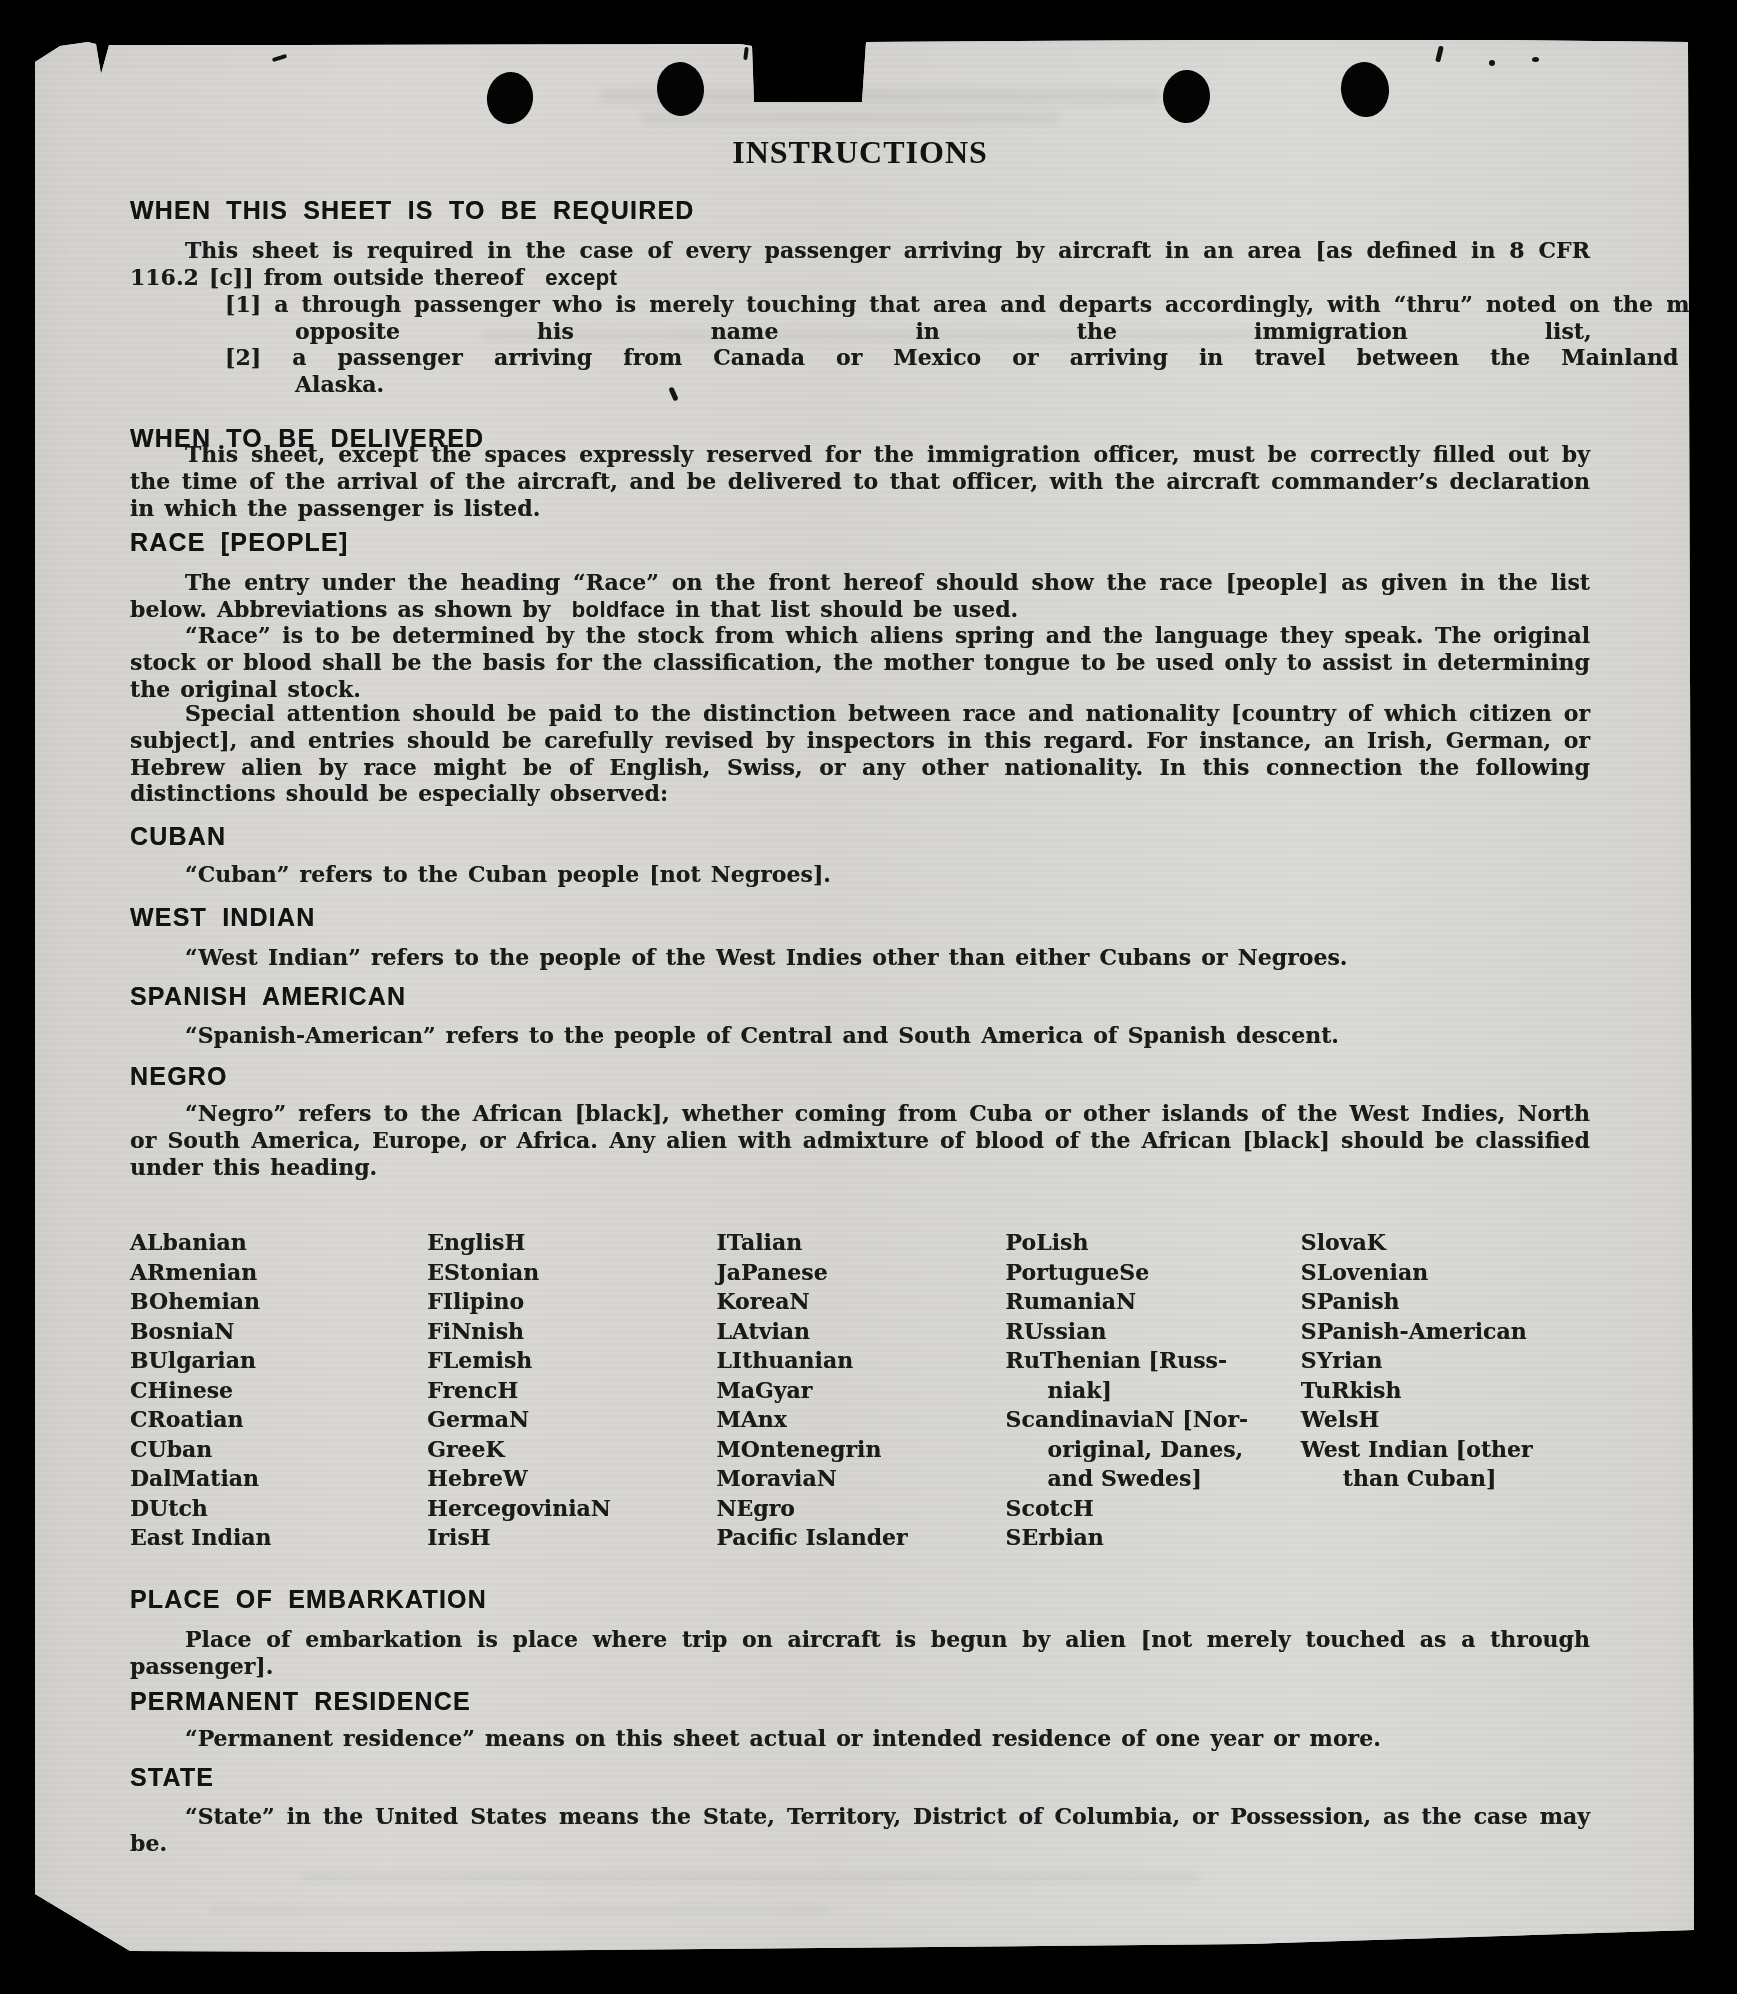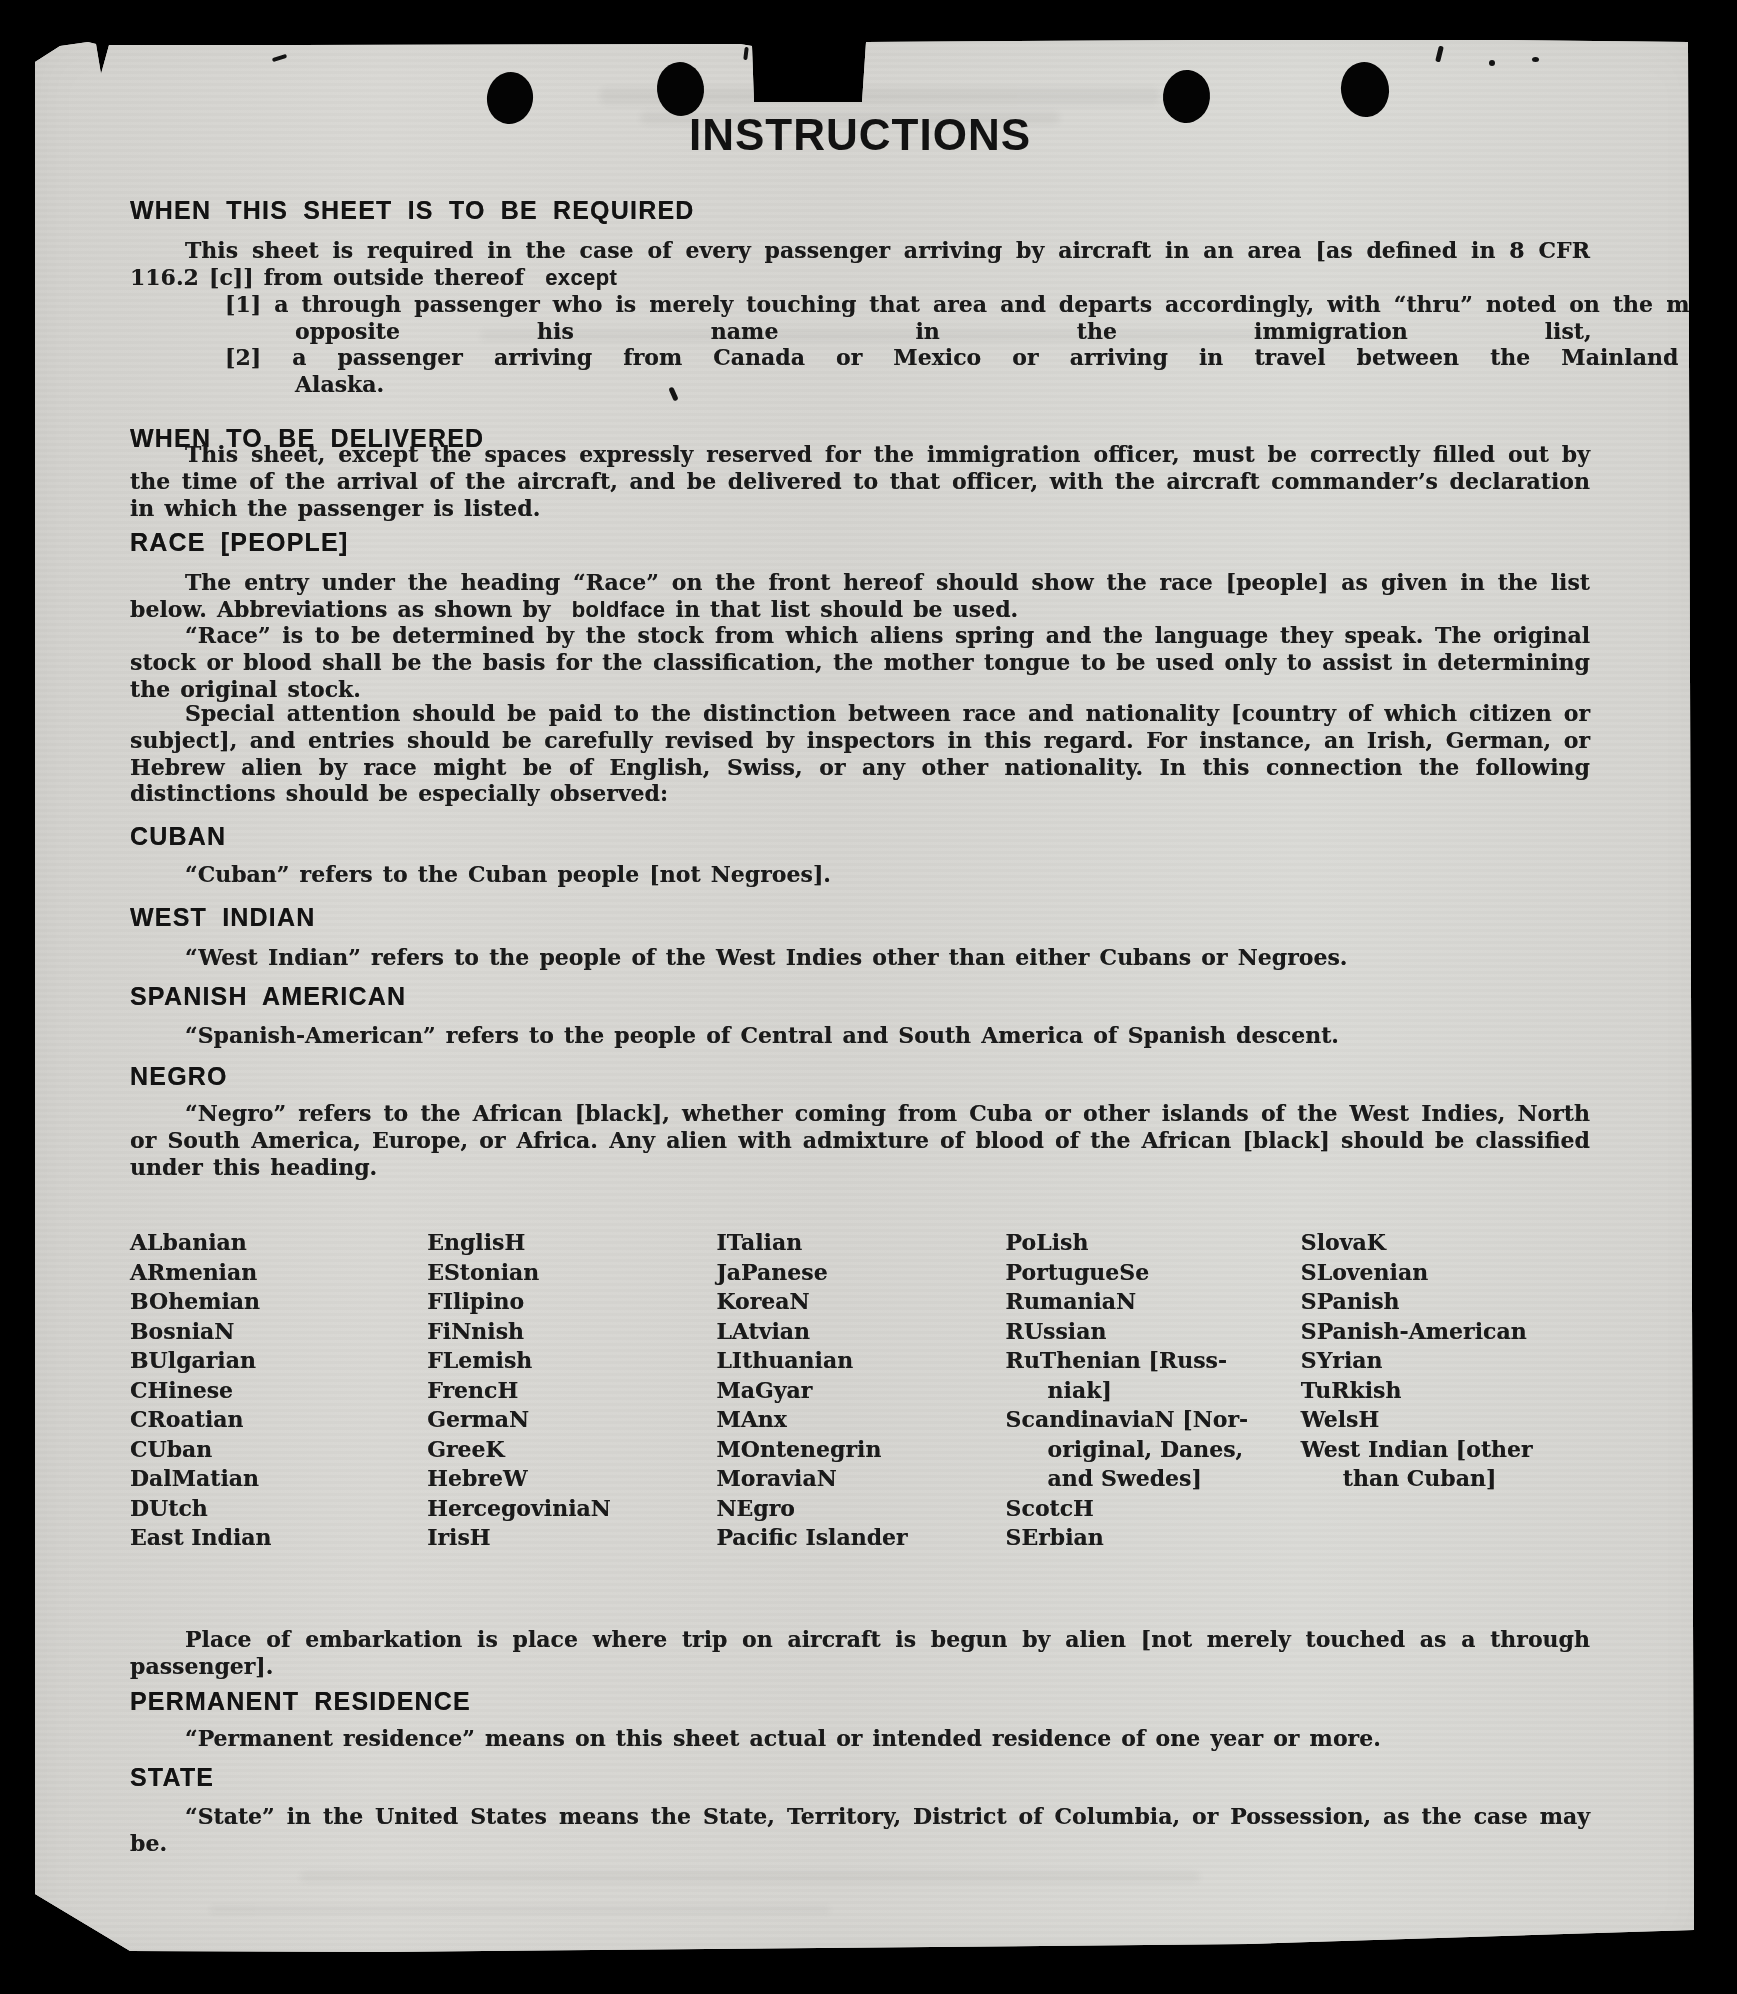--- a/index.html
+++ b/index.html
@@ -42,23 +42,23 @@
   .speck.s6{left:671px;top:387px;width:5px;height:14px;transform:rotate(-24deg);border-radius:3px;}
   .ghost{position:absolute;background:#4a4a4a;opacity:0.06;filter:blur(3px);border-radius:6px;pointer-events:none;}
   .ghost.g1{left:600px;top:88px;width:560px;height:16px;}
   .ghost.g2{left:640px;top:112px;width:420px;height:12px;}
   .ghost.g3{left:480px;top:330px;width:880px;height:11px;opacity:0.045;}
   .ghost.g4{left:300px;top:1872px;width:900px;height:10px;opacity:0.05;}
   .ghost.g5{left:210px;top:1906px;width:620px;height:8px;opacity:0.045;}
 
   .content{position:absolute;left:130px;top:0;width:1460px;height:100%;color:var(--ink);}
   .title{
-    position:absolute;top:110px;left:0;width:100%;text-align:center;
-    font-family:Liberation Sans, sans-serif;font-weight:700;
-    font-size:44px;letter-spacing:1px;color:#121212;
+    position:absolute;top:134px;left:0;width:100%;text-align:center;
+    font-family:Liberation Serif, serif;font-weight:700;
+    font-size:32px;letter-spacing:1px;color:#121212;
   }
   .block{position:absolute;left:0;width:1460px;}
   .heading{
     text-align:left;font-family:"Liberation Sans","DejaVu Sans",sans-serif;
     font-weight:700;font-size:25px;letter-spacing:1.2px;word-spacing:7px;color:#131313;
     text-shadow:0 0 0.5px rgba(0,0,0,0.6);
   }
   .para,.item{
     font-size:22px;line-height:26.8px;text-align:justify;word-spacing:2.5px;
     font-weight:700;color:var(--ink);text-shadow:0 0 0.4px rgba(0,0,0,0.45);
@@ -287,20 +287,21 @@
           </div>
           <div class="race-entry">
             <div>WelsH</div>
           </div>
           <div class="race-entry">
             <div>West Indian [other</div>
             <div class="cont">than Cuban]</div>
           </div>
         </div>
       </div>
+      <div class="block b-h-embark heading"><span>PLACE OF EMBARKATION</span></div>
       <div class="block b-p-embark para indent"><span>Place of embarkation is place where trip on aircraft is begun by alien [not merely touched as a through passenger].</span></div>
       <div class="block b-h-residence heading"><span>PERMANENT RESIDENCE</span></div>
       <div class="block b-p-residence para indent"><span>“Permanent residence” means on this sheet actual or intended residence of one year or more.</span></div>
       <div class="block b-h-state heading"><span>STATE</span></div>
       <div class="block b-p-state para indent"><span>“State” in the United States means the State, Territory, District of Columbia, or Possession, as the case may be.</span></div>
     </div>
 
   <div class="paper-shade"></div>
 </div>
 

